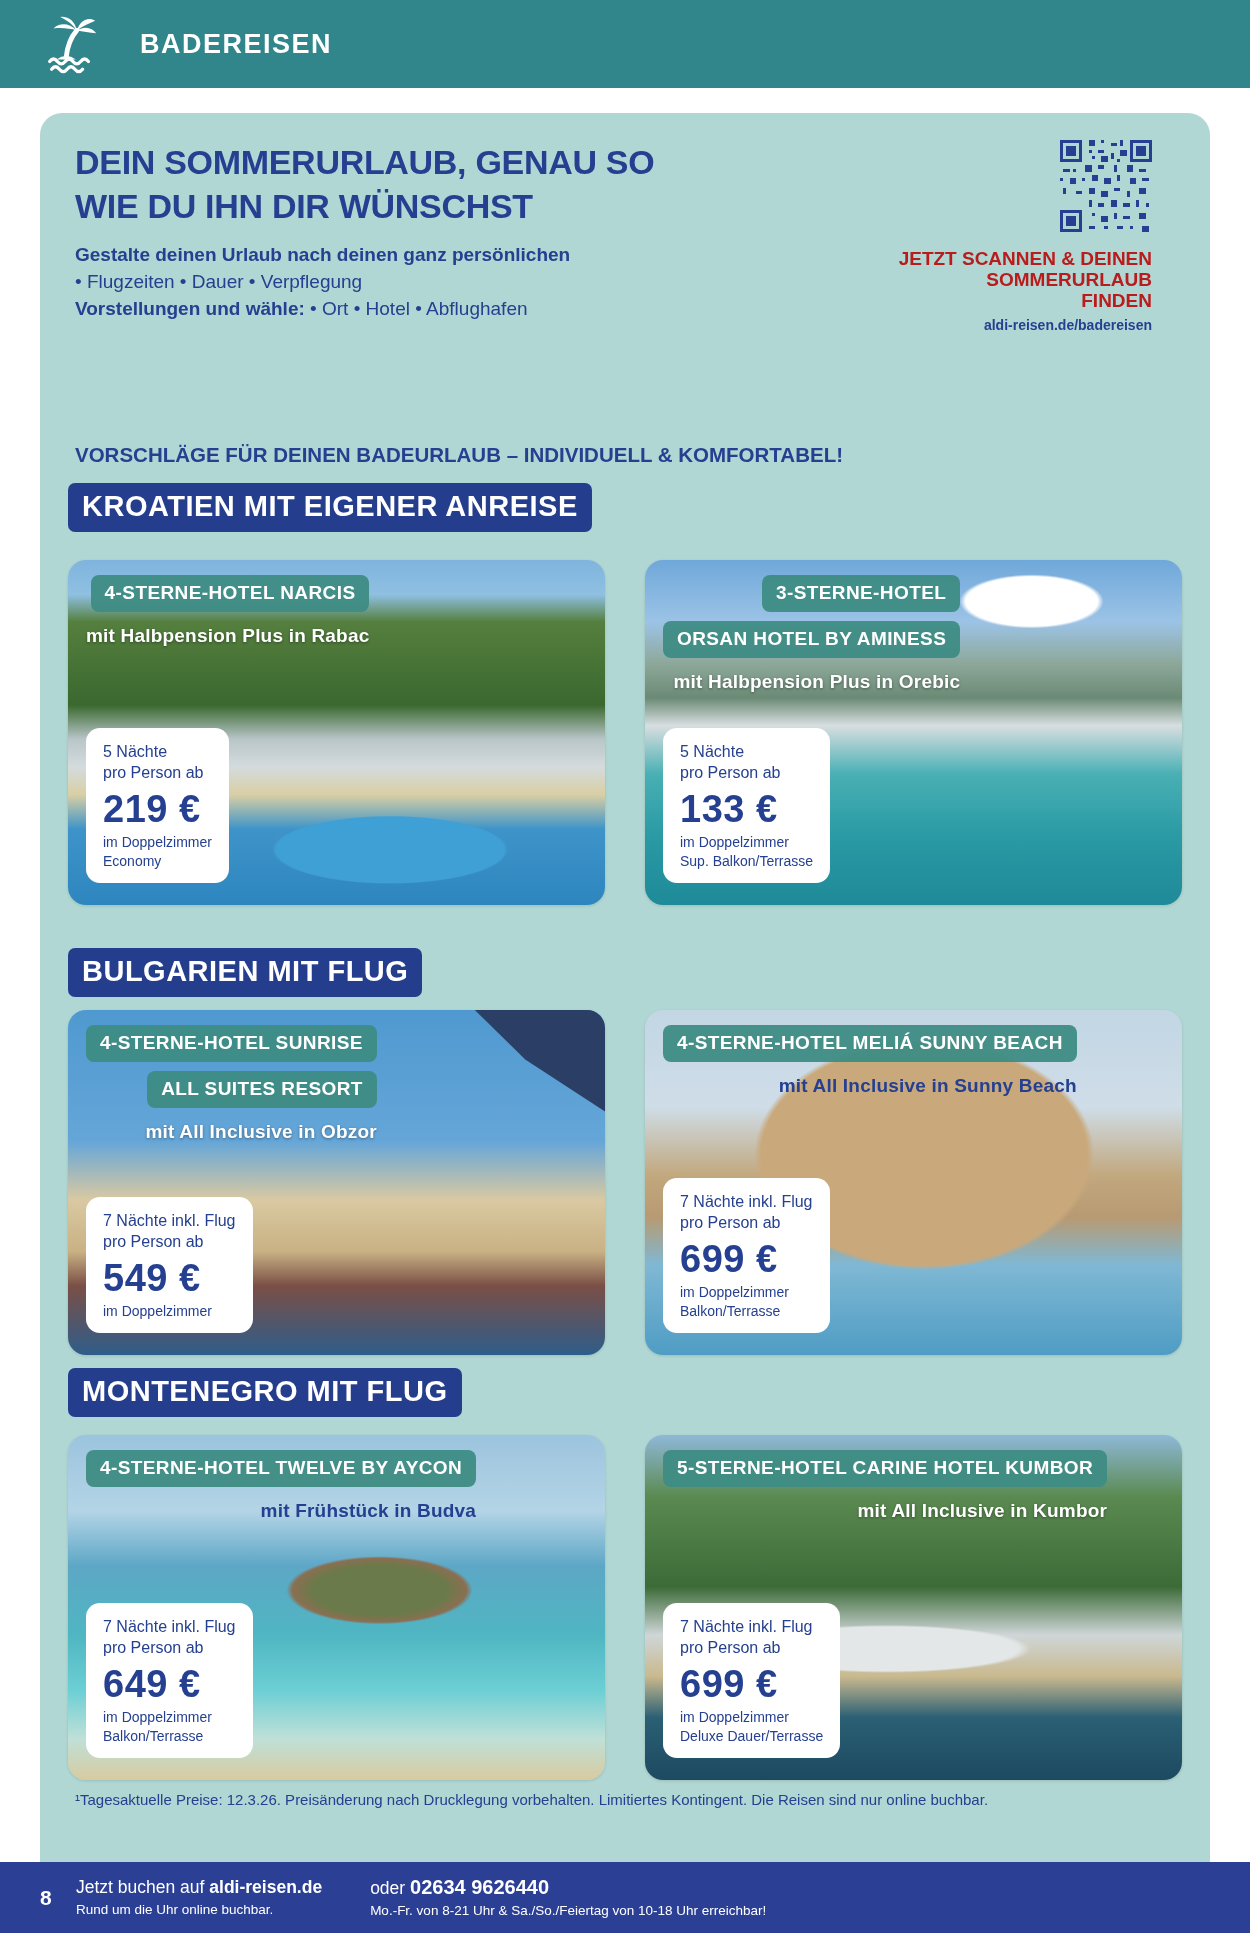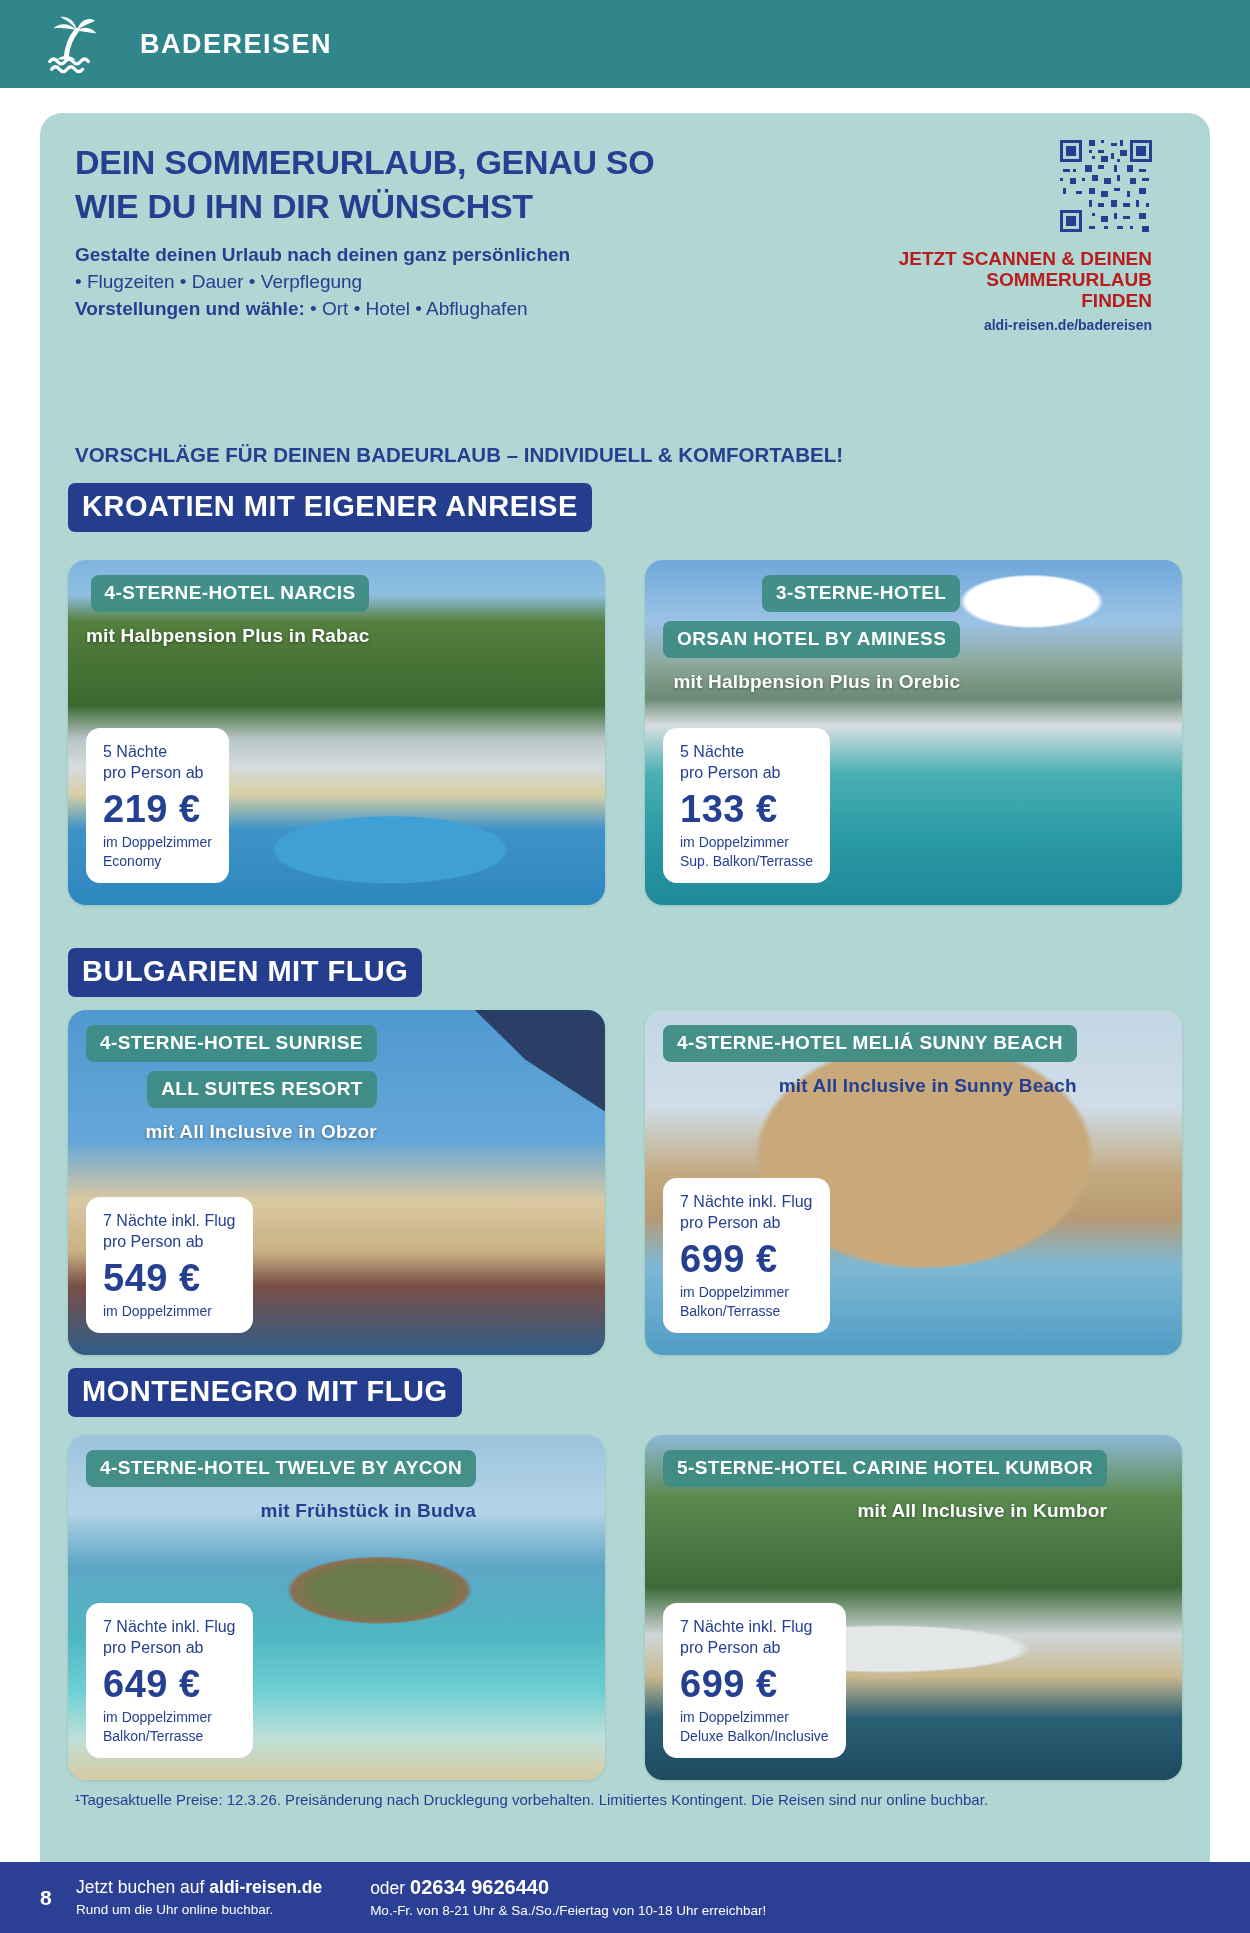--- a/index.html
+++ b/index.html
@@ -292,21 +292,21 @@
       <div class="photo p6"></div>
       <div class="labels">
         <span class="badge">5-STERNE-HOTEL CARINE HOTEL KUMBOR</span>
         <span class="subtitle">mit All Inclusive in Kumbor</span>
       </div>
       <div class="pricebox">
         <div class="pb-nights">7 Nächte inkl. Flug</div>
         <div class="pb-per">pro Person ab</div>
         <div class="pb-price">699 €</div>
         <div class="pb-room">im Doppelzimmer</div>
-        <div class="pb-room">Deluxe Balkon/Inclusive</div>
+        <div class="pb-room">Deluxe Dauer/Terrasse</div>
       </div>
     </div>
   </div>
 
   <div class="footnote">¹Tagesaktuelle Preise: 12.3.26. Preisänderung nach Drucklegung vorbehalten. Limitiertes Kontingent. Die Reisen sind nur online buchbar.</div>
 </div>
 
 <div class="bottombar">
   <div class="pageno">8</div>
   <div class="fcol">

